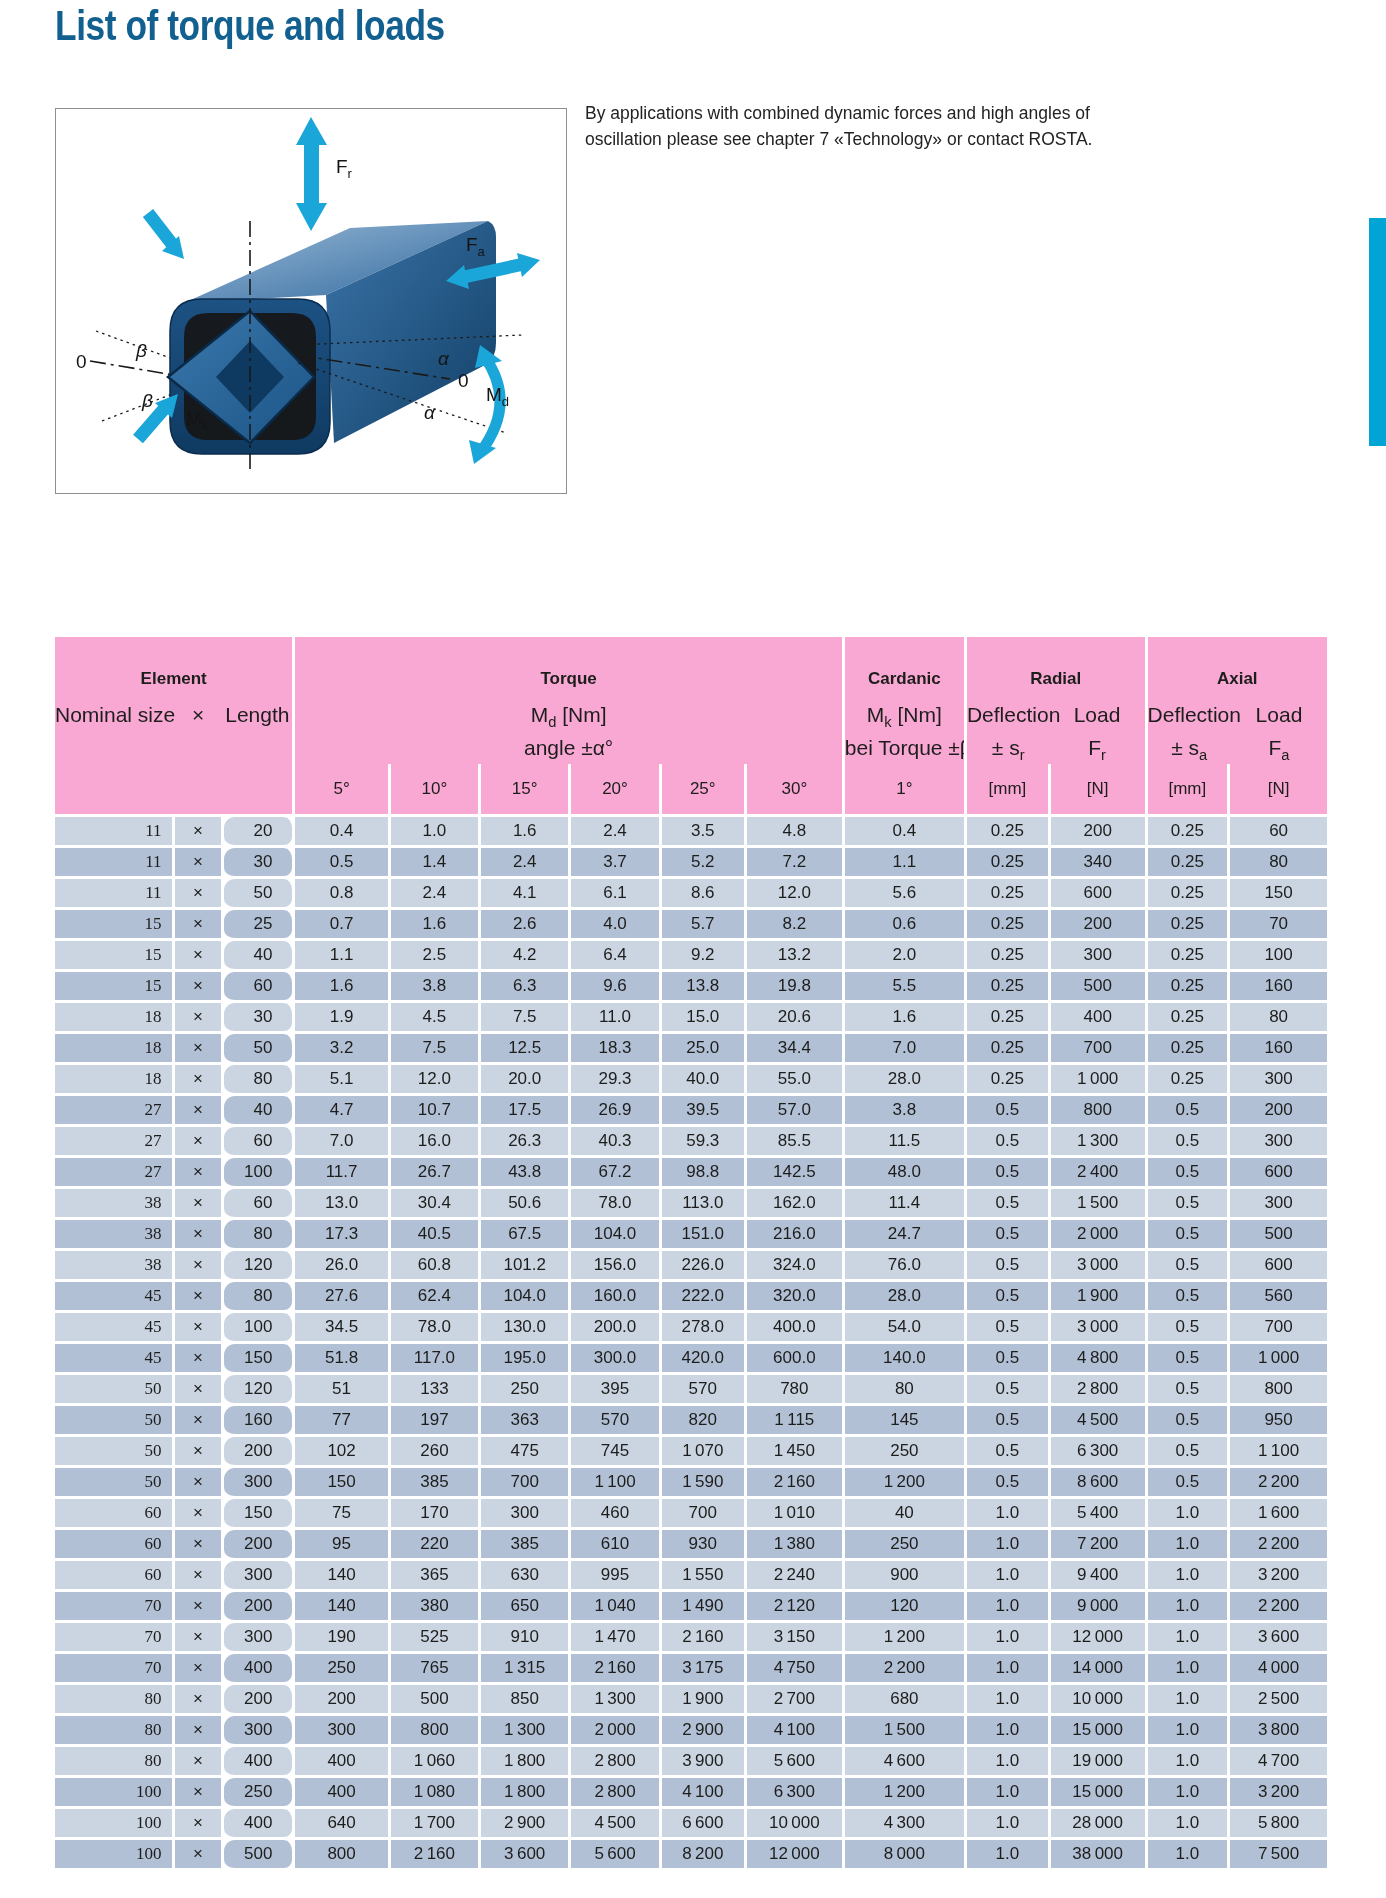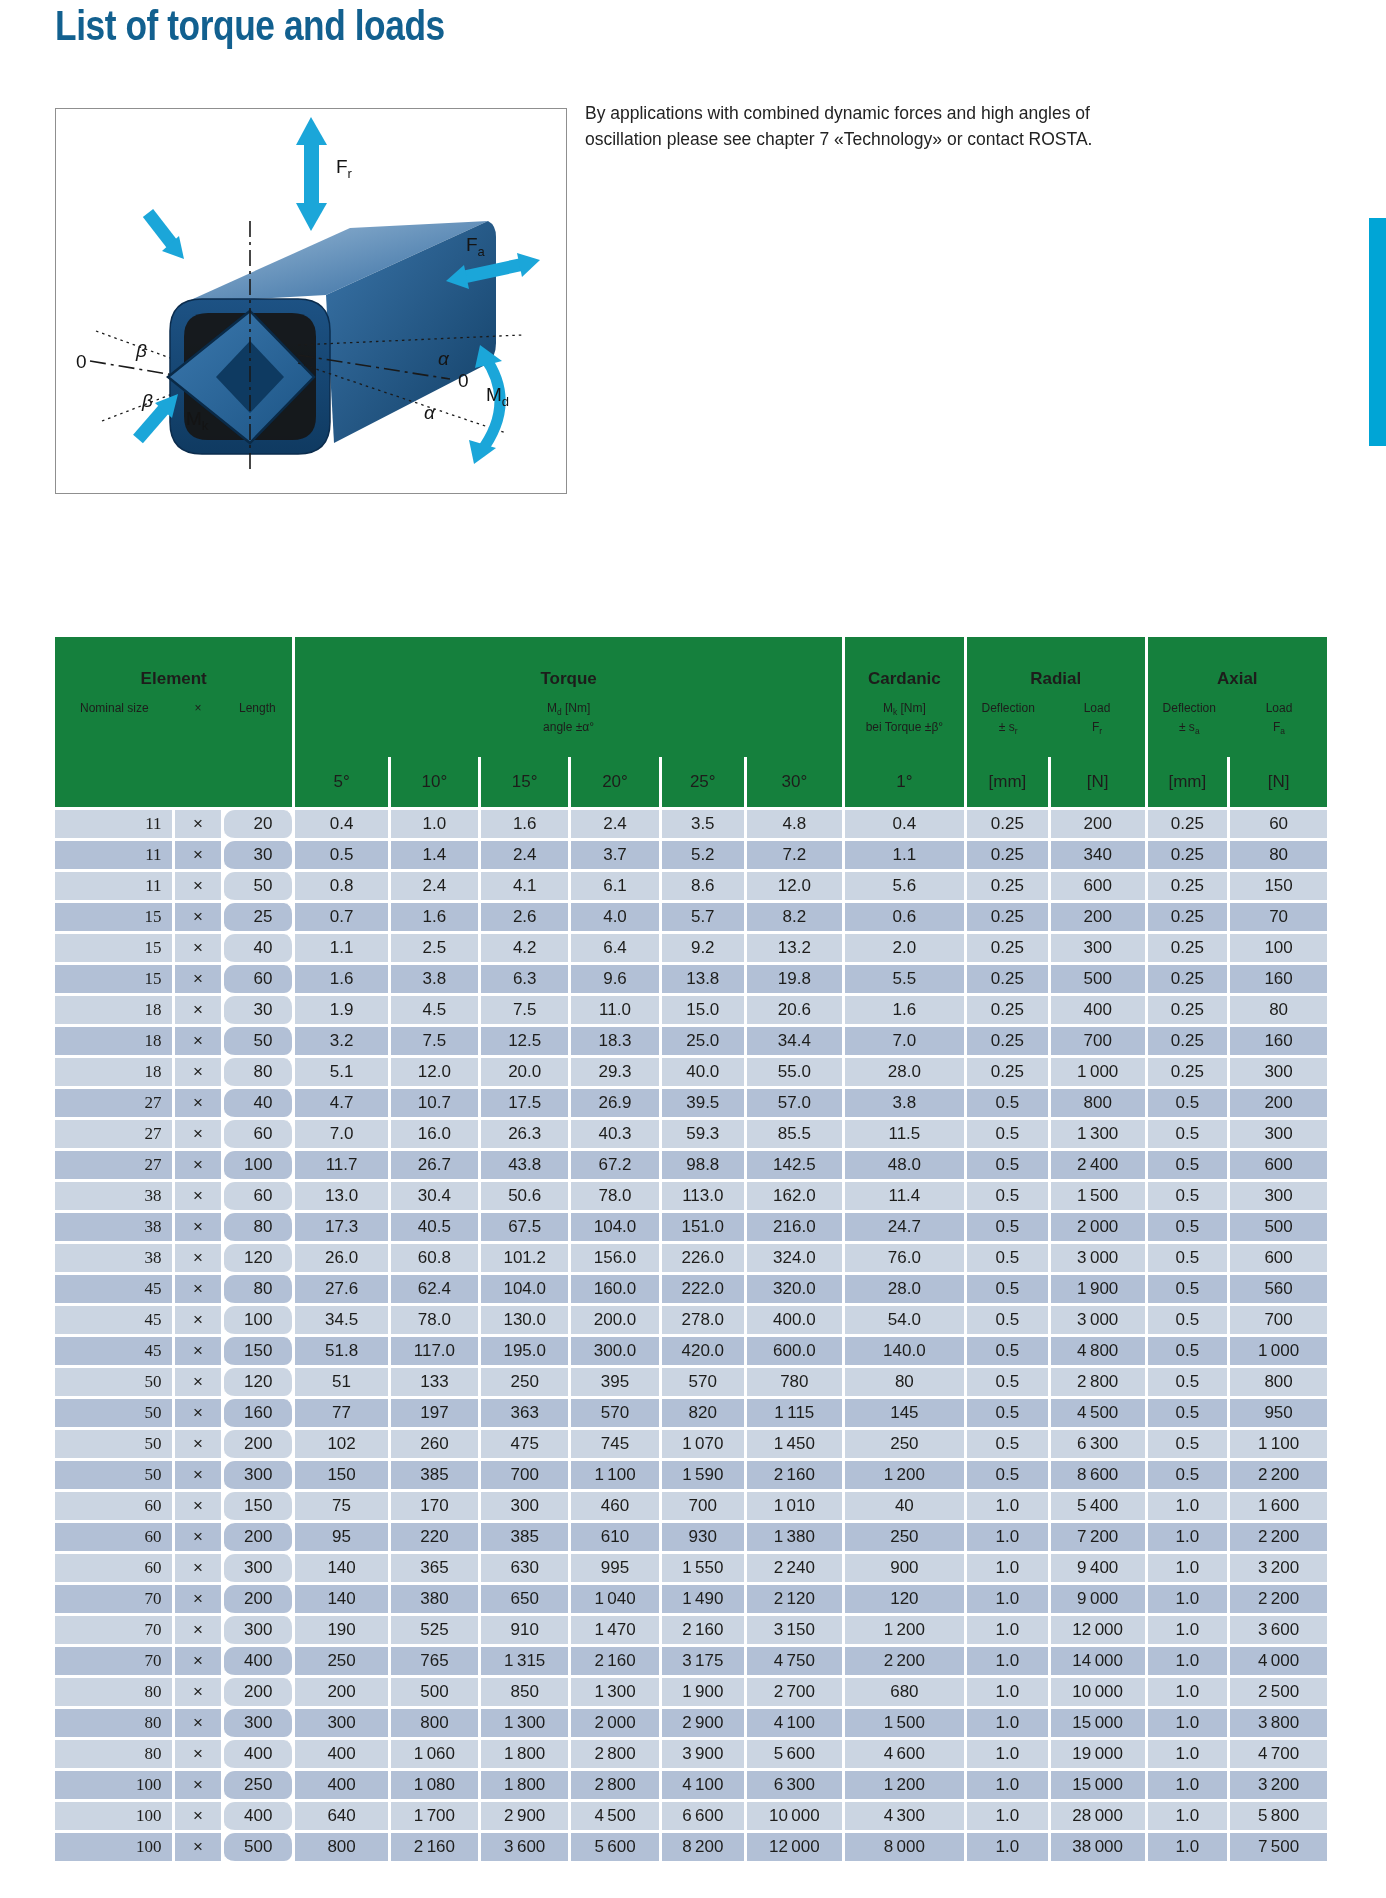--- a/index.html
+++ b/index.html
@@ -28,23 +28,23 @@
   table.data{
     position:absolute;left:55px;top:637px;width:1272px;
     border-collapse:separate;border-spacing:0;table-layout:fixed;
     font-size:17px;color:#1d1d1b;
   }
   table.data th, table.data td{
     box-sizing:border-box;border-right:3px solid #fff;padding:0;
     font-weight:400;overflow:hidden;white-space:nowrap;
   }
   table.data .lastcol{border-right:none;}
-  thead th{background:#15803d;text-align:center;}
+  thead th{background:#f9a8d4;text-align:center;}
   tr.hrow1 th{height:54px;vertical-align:bottom;padding-bottom:2px;font-weight:700;font-size:17px;}
-  tr.hrow2 th{height:66px;vertical-align:top;padding-top:8px;font-size:12px;line-height:1.55;}
+  tr.hrow2 th{height:66px;vertical-align:top;padding-top:8px;font-size:21px;line-height:1.55;}
   tr.hrow3 th{height:53px;vertical-align:middle;border-bottom:3px solid #fff;font-size:17px;}
   .subgrid{display:grid;width:100%;}
   .subgrid-el{grid-template-columns:50% 20.5% 29.5%;}
   .subgrid-2{grid-template-columns:46.5% 53.5%;}
   .subgrid span{text-align:center;}
   tbody td{height:31px;text-align:center;border-bottom:3px solid #fff;}
   tbody tr.light td{background:#cbd5e2;}
   tbody tr.dark td{background:#b2c0d6;}
   tbody td.c-size{text-align:right;padding-right:10px;font-family:Liberation Serif, serif;}
   tbody td.c-len{text-align:right;padding-right:20px;border-radius:11px;}

